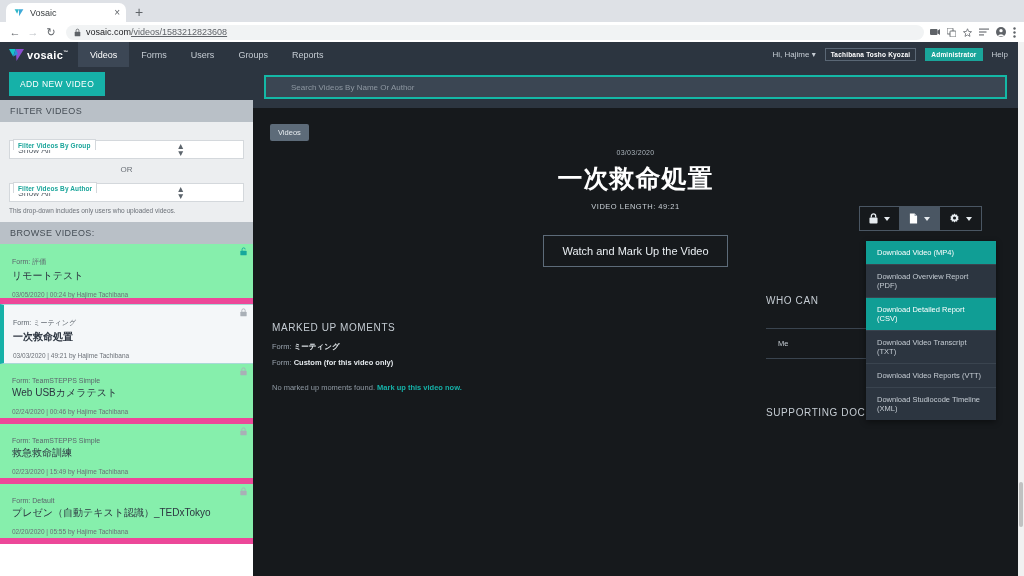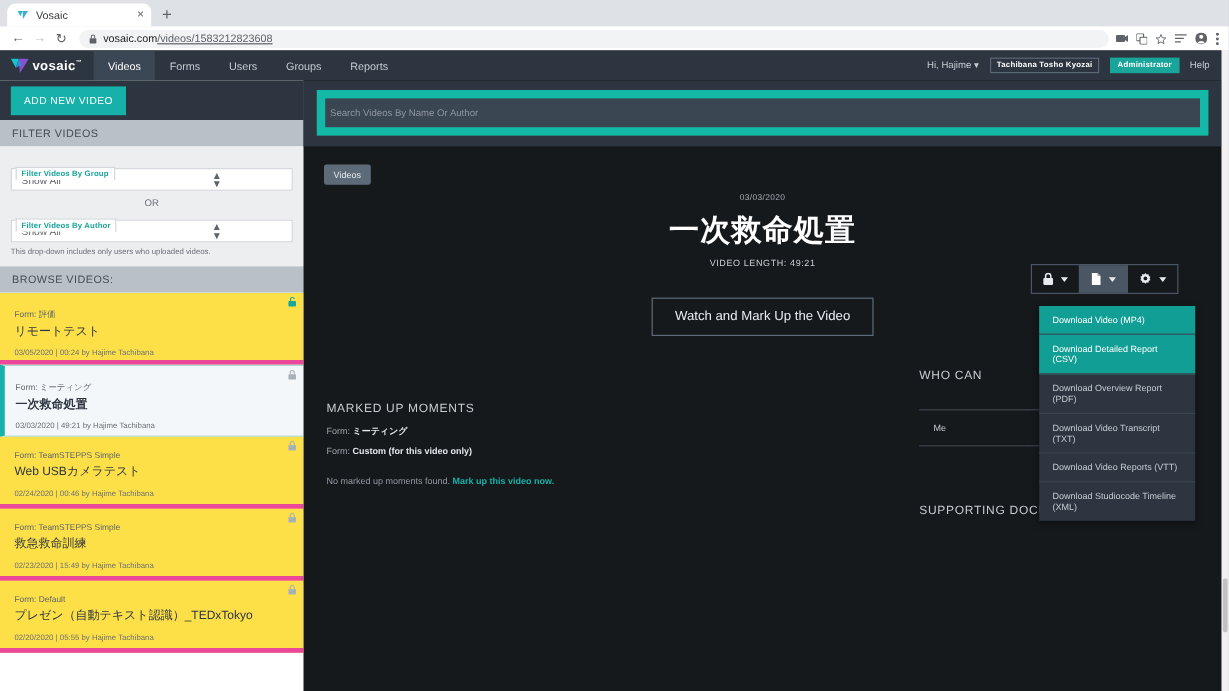--- a/index.html
+++ b/index.html
@@ -114,40 +114,40 @@
     margin-top: 9px; height: 19px; background: #fff; border: 1px solid #d4d8dc;
     display:flex; align-items:center; padding: 0 8px; cursor: pointer;
   }
   .select-box span { font-size: 8.5px; color: #5c646c; flex: 1; }
   .select-arrows { font-size: 7px; color: #50585f; line-height: .8; text-align:center; }
   .or-text { text-align: center; font-size: 8px; color: #6b7077; margin: 6px 0 2px 0; }
   .hint { font-size: 6.5px; color: #6b7077; margin-top: 5px; }
 
   .video-list { flex: 1; overflow: hidden; background: #fff; }
   .vitem {
-    position: relative; border-bottom: 4px solid #ec4899; padding: 8px 10px 7px 12px;
-    height: 60px; cursor: pointer; background: #fde047;
+    position: relative; border-bottom: 6px solid #ec4899; padding: 8px 10px 7px 12px;
+    height: 60px; cursor: pointer; background: #86efac;
   }
   .vitem.selected {
     background: #f4f7f9; border-left: 4px solid #16b1a8;
     border-top: 1px solid #a9d9d7; border-bottom: 1px solid #a9d9d7;
     padding-left: 9px;
   }
   .vitem .vform { font-size: 7px; color: #5c646c; margin-top: 5px; }
   .vitem .vtitle { font-size: 10px; color: #2c3540; margin-top: 2px; }
   .vitem.selected .vtitle { font-weight: 700; }
   .vitem .vmeta { font-size: 6.5px; color: #6b7077; margin-top: 8px; }
   .vlock { position: absolute; top: 3px; right: 6px; width: 7px; height: 9px; }
 
   
   .main { flex: 1; background: #16191c; display: flex; flex-direction: column; position: relative; }
   .searchbar { background: #2c3540; padding: 8px 11px 9px 11px; }
   .search-input {
-    width: 100%; height: 38px; background: #3b4653; border: 7px solid #14b8a6;
-    color: #9aa4ae; font-size: 8px; padding: 0 4px;
+    width: 100%; height: 24px; background: #3b4653; border: 2px solid #14b8a6;
+    color: #9aa4ae; font-size: 8px; padding: 0 25px;
     font-family: "Liberation Sans", sans-serif; outline: none;
   }
   .search-input::placeholder { color: #8d97a1; }
 
   .hero { position: relative; padding: 13px 0 0 0; }
   .crumb {
     display: inline-block; margin-left: 17px;
     background: #5d6b79; color: #e6ebef; font-size: 7.5px;
     padding: 4px 8px; border-radius: 2px; cursor: pointer;
   }
@@ -431,22 +431,22 @@
               <svg width="11" height="11" viewBox="0 0 12 12">
                 <path d="M6 0.6 L7.1 1.9 L8.8 1.5 L9.1 3.2 L10.6 4 L9.8 5.5 L10.6 7 L9.1 7.8 L8.8 9.5 L7.1 9.1 L6 10.4 L4.9 9.1 L3.2 9.5 L2.9 7.8 L1.4 7 L2.2 5.5 L1.4 4 L2.9 3.2 L3.2 1.5 L4.9 1.9 Z" fill="#e6ebef"></path>
                 <circle cx="6" cy="5.5" r="1.7" fill="#16191c"></circle>
               </svg>
               <span class="caret"></span>
             </div>
           </div>
 
           <div class="dl-menu">
             <div class="dl-item hl">Download Video (MP4)</div>
+            <div class="dl-item">Download Overview Report (PDF)</div>
             <div class="dl-item hl">Download Detailed Report (CSV)</div>
-            <div class="dl-item">Download Overview Report (PDF)</div>
             <div class="dl-item">Download Video Transcript (TXT)</div>
             <div class="dl-item">Download Video Reports (VTT)</div>
             <div class="dl-item">Download Studiocode Timeline (XML)</div>
           </div>
         </div>
 
         <div class="lower">
           <div class="col-left">
             <div class="sec-title">MARKED UP MOMENTS</div>
             <div class="form-line"><span>Form:</span> <b>ミーティング</b></div>

